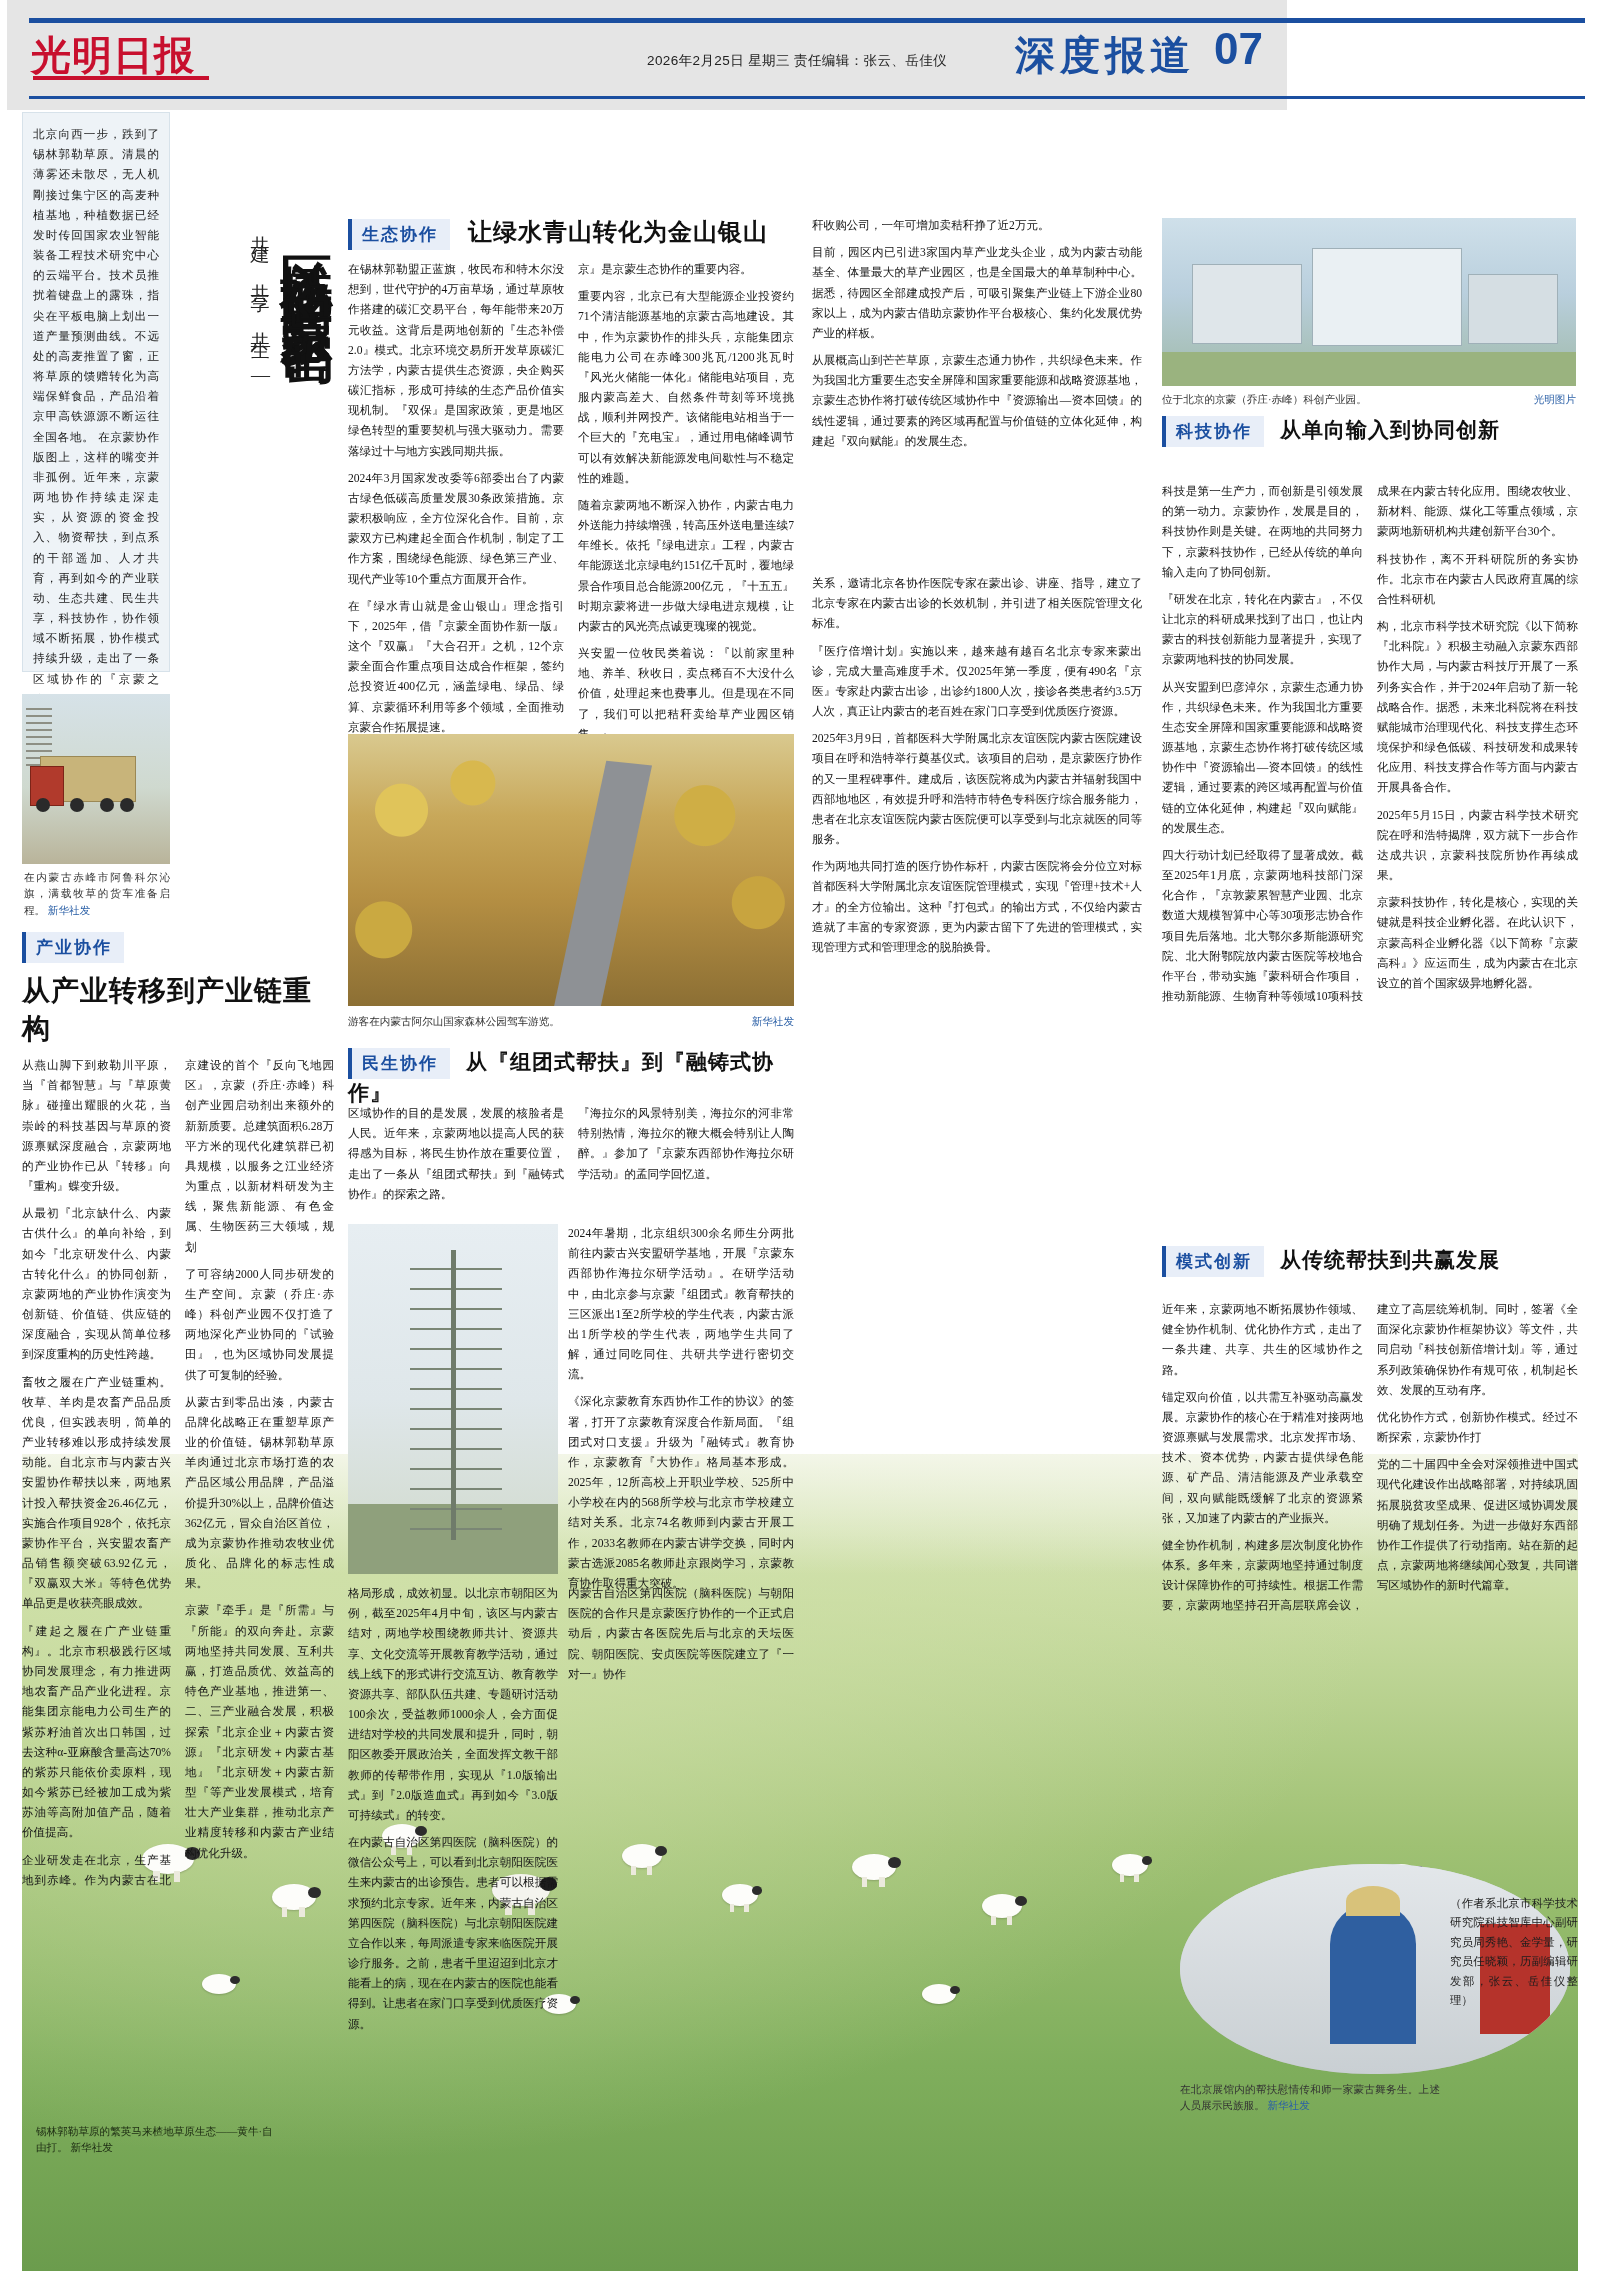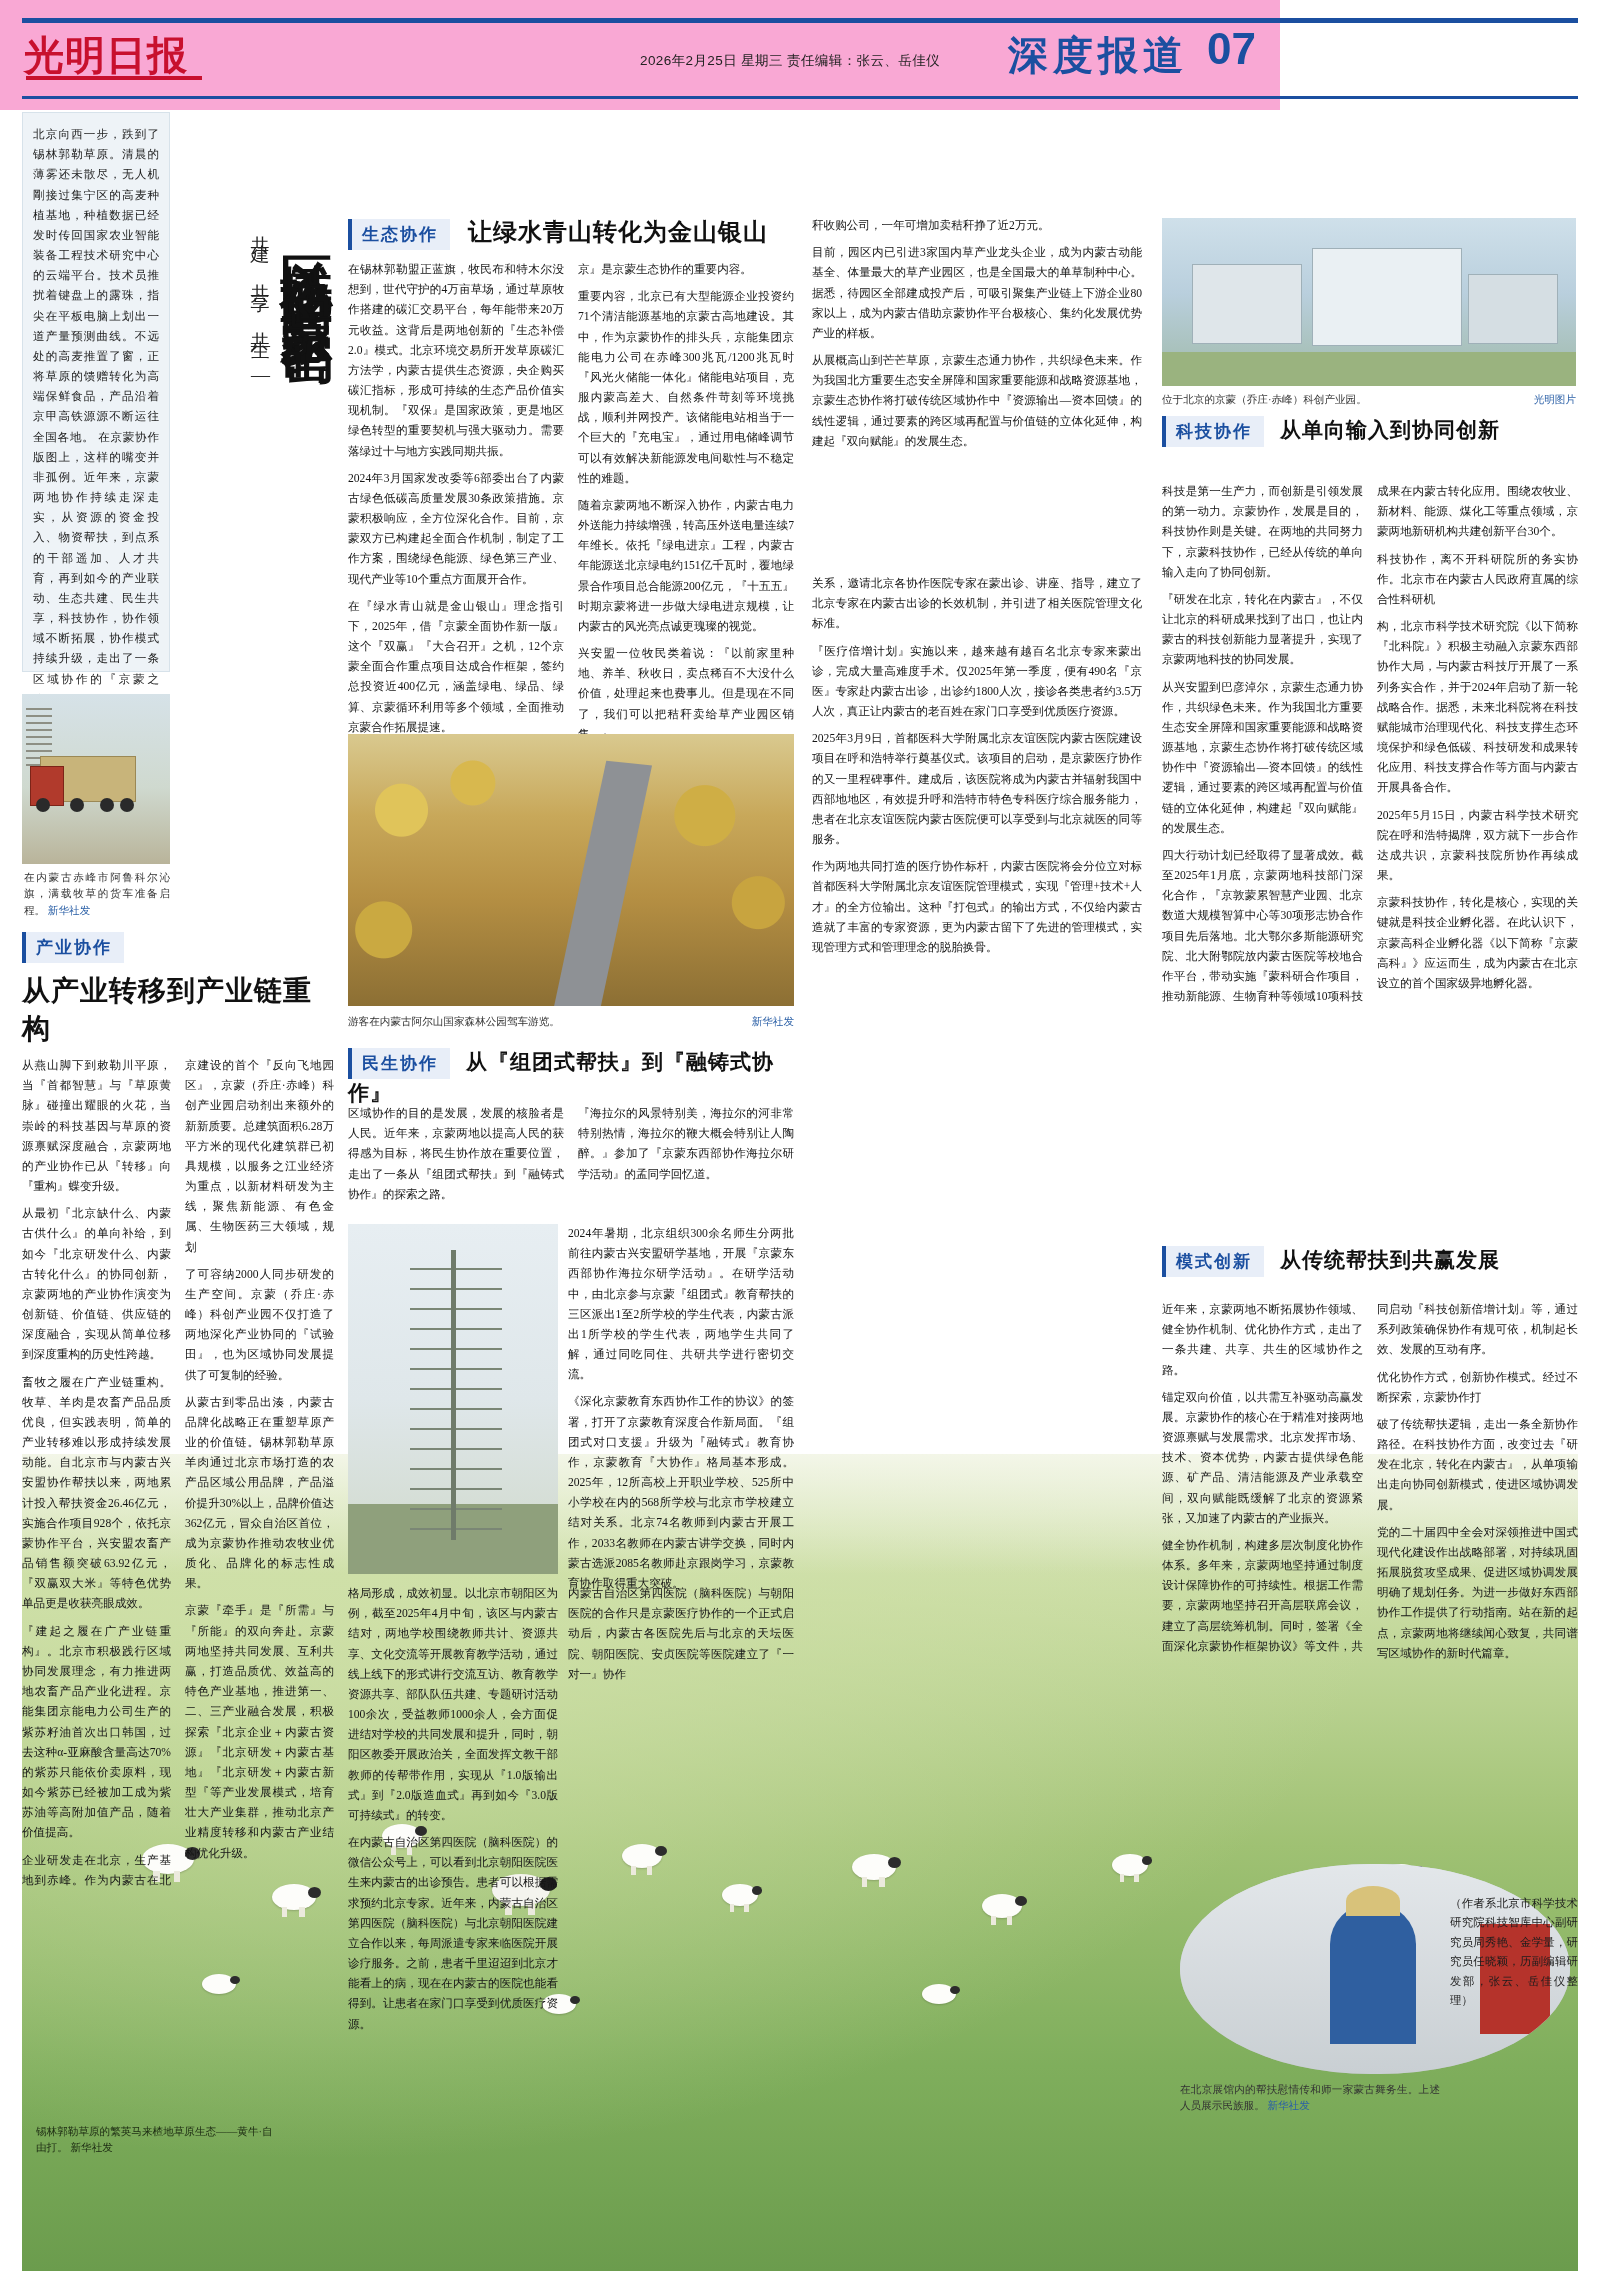--- a/index.html
+++ b/index.html
@@ -7,22 +7,22 @@
   body {
     width:1600px; height:2271px;
     background:#ffffff;
     font-family:"Liberation Serif", serif;
     color:#111;
     position:relative;
     overflow:hidden;
   }
   
   .masthead {
-    position:absolute; left:0; top:0; width:1280px; height:110px;
-    background:#f9a8d4;
+    position:absolute; left:7px; top:0; width:1280px; height:110px;
+    background:#e5e5e5;
   }
   .top-rule {
     position:absolute; left:22px; top:18px; width:1556px; height:5px;
     background:#1b4fa0;
   }
   .logo {
     position:absolute; left:24px; top:30px; width:190px; height:52px;
     color:#c8102e; font-size:40px; font-weight:bold;
     font-family:"Liberation Serif", serif;
     letter-spacing:1px; line-height:52px;
@@ -394,21 +394,20 @@
   <div style="position:absolute; left:1162px; top:1142px; width:416px;">
     <div class="hdr-blue">模式创新</div>
     <span class="sub-head" style="margin-left:12px; font-size:21px;">从传统帮扶到共赢发展</span>
   </div>
 
   <div class="body-txt cols2" style="position:absolute; left:1162px; top:1196px; width:416px; height:560px;">
     <p style="margin:0 0 7px">近年来，京蒙两地不断拓展协作领域、健全协作机制、优化协作方式，走出了一条共建、共享、共生的区域协作之路。</p>
     <p style="margin:0 0 7px">锚定双向价值，以共需互补驱动高赢发展。京蒙协作的核心在于精准对接两地资源禀赋与发展需求。北京发挥市场、技术、资本优势，内蒙古提供绿色能源、矿产品、清洁能源及产业承载空间，双向赋能既缓解了北京的资源紧张，又加速了内蒙古的产业振兴。</p>
     <p style="margin:0 0 7px">健全协作机制，构建多层次制度化协作体系。多年来，京蒙两地坚持通过制度设计保障协作的可持续性。根据工作需要，京蒙两地坚持召开高层联席会议，建立了高层统筹机制。同时，签署《全面深化京蒙协作框架协议》等文件，共同启动『科技创新倍增计划』等，通过系列政策确保协作有规可依，机制起长效、发展的互动有序。</p>
     <p style="margin:0 0 7px">优化协作方式，创新协作模式。经过不断探索，京蒙协作打</p>
-    <p style="margin:0 0 7px">破了传统帮扶逻辑，走出一条全新协作路径。在科技协作方面，改变过去『研发在北京，转化在内蒙古』，从单项输出走向协同创新模式，使进区域协调发展。</p>
     <p style="margin:0 0 7px">党的二十届四中全会对深领推进中国式现代化建设作出战略部署，对持续巩固拓展脱贫攻坚成果、促进区域协调发展明确了规划任务。为进一步做好东西部协作工作提供了行动指南。站在新的起点，京蒙两地将继续闻心致复，共同谱写区域协作的新时代篇章。</p>
   </div>
 
   <div class="body-txt" style="position:absolute; left:812px; top:470px; width:330px;">
     <p style="margin:0 0 7px">关系，邀请北京各协作医院专家在蒙出诊、讲座、指导，建立了北京专家在内蒙古出诊的长效机制，并引进了相关医院管理文化标准。</p>
     <p style="margin:0 0 7px">『医疗倍增计划』实施以来，越来越有越百名北京专家来蒙出诊，完成大量高难度手术。仅2025年第一季度，便有490名『京医』专家赴内蒙古出诊，出诊约1800人次，接诊各类患者约3.5万人次，真正让内蒙古的老百姓在家门口享受到优质医疗资源。</p>
     <p style="margin:0 0 7px">2025年3月9日，首都医科大学附属北京友谊医院内蒙古医院建设项目在呼和浩特举行奠基仪式。该项目的启动，是京蒙医疗协作的又一里程碑事件。建成后，该医院将成为内蒙古并辐射我国中西部地地区，有效提升呼和浩特市特色专科医疗综合服务能力，患者在北京友谊医院内蒙古医院便可以享受到与北京就医的同等服务。</p>
     <p style="margin:0 0 7px">作为两地共同打造的医疗协作标杆，内蒙古医院将会分位立对标首都医科大学附属北京友谊医院管理模式，实现『管理+技术+人才』的全方位输出。这种『打包式』的输出方式，不仅给内蒙古造就了丰富的专家资源，更为内蒙古留下了先进的管理模式，实现管理方式和管理理念的脱胎换骨。</p>
   </div>
 

